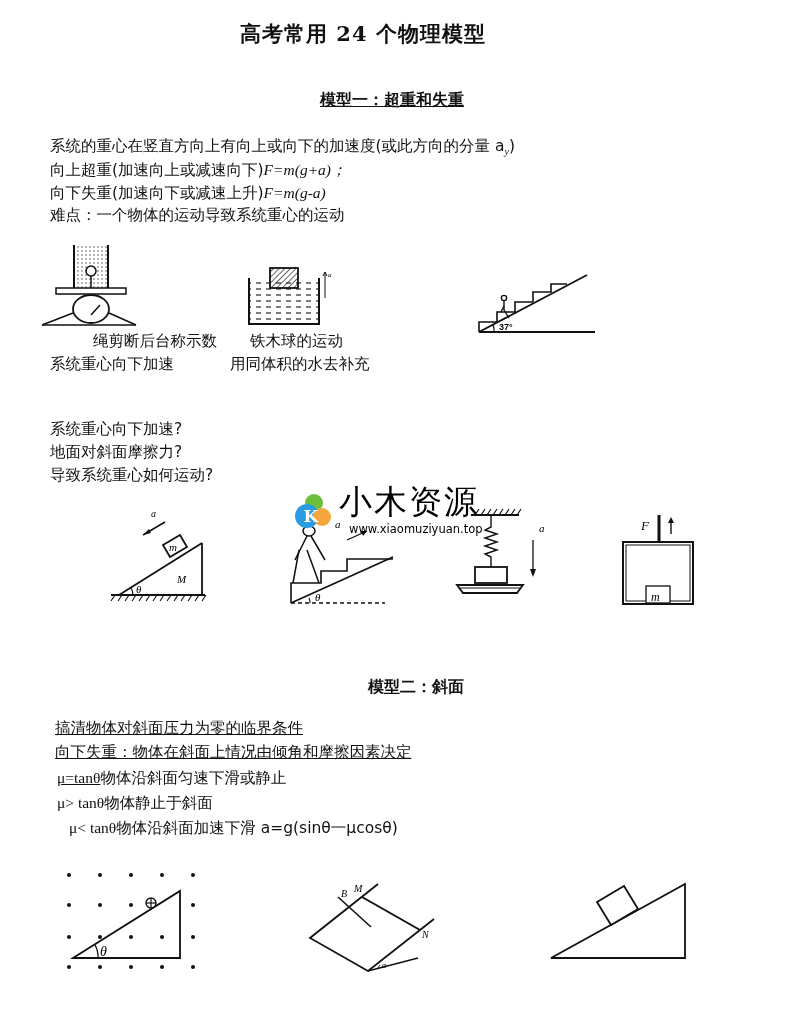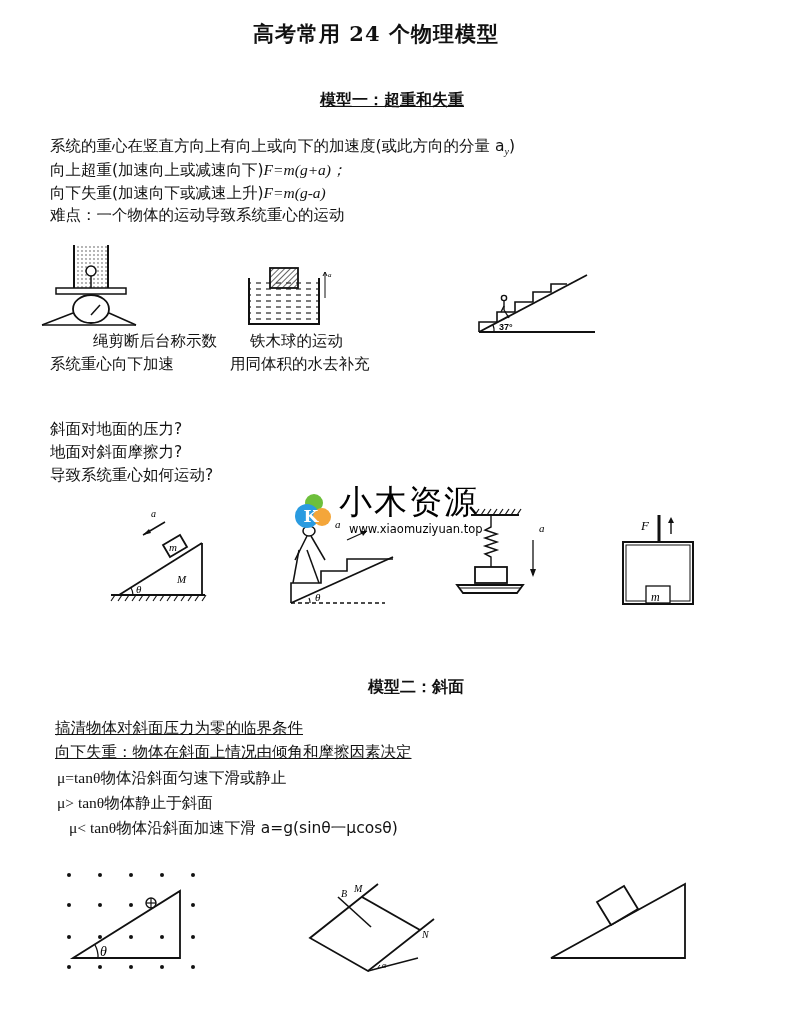--- a/index.html
+++ b/index.html
@@ -1,19 +1,19 @@
 <!DOCTYPE html>
 <html><head>
 <meta charset="utf-8">
 <style>
   html, body { margin: 0; padding: 0; background: #ffffff; }
   body { width: 787px; height: 1024px; position: relative; overflow: hidden;
          font-family: "DejaVu Sans", "Liberation Sans", sans-serif; color: #111; }
   .abs { position: absolute; }
-  .title { left: 13px; width: 726px; top: 20px; text-align: center; font-size: 21px; font-weight: bold;
+  .title { left: 0; width: 726px; top: 20px; text-align: center; font-size: 21px; font-weight: bold;
            font-family: "DejaVu Serif", "Liberation Serif", serif; letter-spacing: 1px; }
   .sec-title { font-size: 16px; font-weight: bold; }
   .line { font-size: 15.5px; line-height: 23px; white-space: nowrap; }
   .u { text-decoration: underline; }
   .serif-i { font-family: "Liberation Serif", "DejaVu Serif", serif; font-style: italic; }
   .caption { font-size: 15.5px; line-height: 23px; white-space: nowrap; }
   svg { position: absolute; overflow: visible; }
   .wm-text { font-family: "DejaVu Sans", sans-serif; color: #000000; }
 </style>
 </head>
@@ -77,21 +77,21 @@
   <line x1="4" y1="60" x2="120" y2="60" stroke="#111" stroke-width="1.8"></line>
   <polyline points="4,60 4,50 22,50 22,40 40,40 40,30 58,30 58,20 76,20 76,12 92,12" fill="none" stroke="#111" stroke-width="1.6"></polyline>
   <circle cx="29" cy="26" r="2.6" fill="none" stroke="#111" stroke-width="1.4"></circle>
   <line x1="29" y1="29" x2="29" y2="38" stroke="#111" stroke-width="1.4"></line>
   <line x1="29" y1="38" x2="34" y2="46" stroke="#111" stroke-width="1.4"></line>
   <line x1="29" y1="34" x2="26" y2="40" stroke="#111" stroke-width="1.4"></line>
   <path d="M18,53 A14,14 0 0 1 19,60" fill="none" stroke="#111" stroke-width="1.3"></path>
   <text x="24" y="58" font-size="9" font-weight="bold" font-family="Liberation Sans, sans-serif">37°</text>
 </svg>
 
-<div class="abs line" style="left:50px; top:418px;">斜面对地面的压力?</div>
+<div class="abs line" style="left:50px; top:418px;">系统重心向下加速?</div>
 <div class="abs line" style="left:50px; top:441px;">地面对斜面摩擦力?</div>
 <div class="abs line" style="left:50px; top:464px;">导致系统重心如何运动?</div>
 
 <svg style="left:105px; top:505px;" width="105" height="100" viewBox="0 0 105 100">
   <line x1="6" y1="90" x2="100" y2="90" stroke="#111" stroke-width="1.8"></line>
   <g stroke="#111" stroke-width="1.1">
     <line x1="10" y1="90" x2="6" y2="96"></line>
       <line x1="17" y1="90" x2="13" y2="96"></line>
       <line x1="24" y1="90" x2="20" y2="96"></line>
     <line x1="31" y1="90" x2="27" y2="96"></line>
@@ -176,21 +176,21 @@
   <div class="abs wm-text" style="left:44px; top:-4px; font-size:33px; letter-spacing:2px; line-height:40px;">小木资源</div>
   <div class="abs wm-text" style="left:54px; top:36px; font-size:11.5px; line-height:14px;">www.xiaomuziyuan.top</div>
 </div>
 
 <div class="abs sec-title" style="left:368px; top:677px;">模型二：斜面</div>
 
 <div class="abs line u" style="left:55px; top:718px;font-family:Liberation Mono, monospace;">搞清物体对斜面压力为零的临界条件</div>
 <div class="abs line u" style="left:55px; top:741px;">向下失重：物体在斜面上情况由倾角和摩擦因素决定</div>
 
 <div class="abs line" style="left:57px; top:766px;">
-  <span class="serif-i" style="font-style:normal; font-family:'Liberation Serif', serif;">μ=tanθ</span><span>物体沿斜面匀速下滑或静止</span>
+  <span class="serif-i" style="font-style:normal; font-family:'Liberation Serif', serif;text-decoration:underline;">μ=tanθ</span><span>物体沿斜面匀速下滑或静止</span>
 </div>
 <div class="abs line" style="left:57px; top:791px;">
   <span style="font-family:'Liberation Serif', serif;">μ&gt; tanθ</span><span>物体静止于斜面</span>
 </div>
 <div class="abs line" style="left:57px; top:816px;margin-left:12px;">
   <span style="font-family:'Liberation Serif', serif;">μ&lt; tanθ</span><span>物体沿斜面加速下滑 a=g(sinθ一μcosθ)</span>
 </div>
 
 <svg style="left:55px; top:865px;" width="160" height="110" viewBox="0 0 160 110">
   <g fill="#111">

